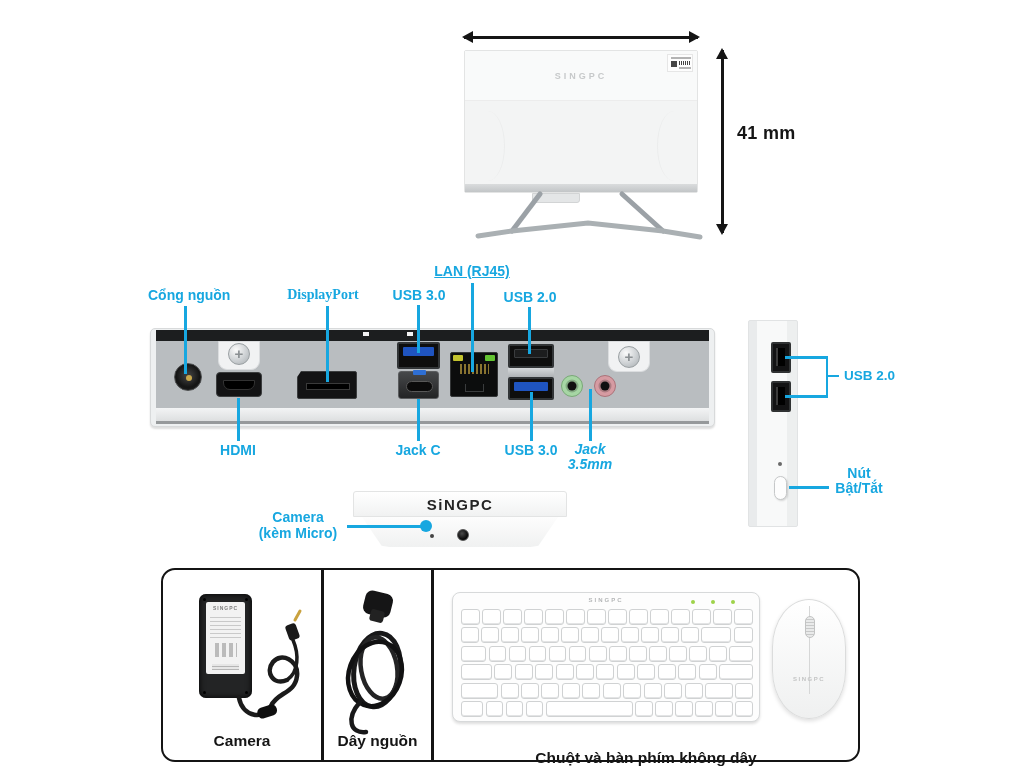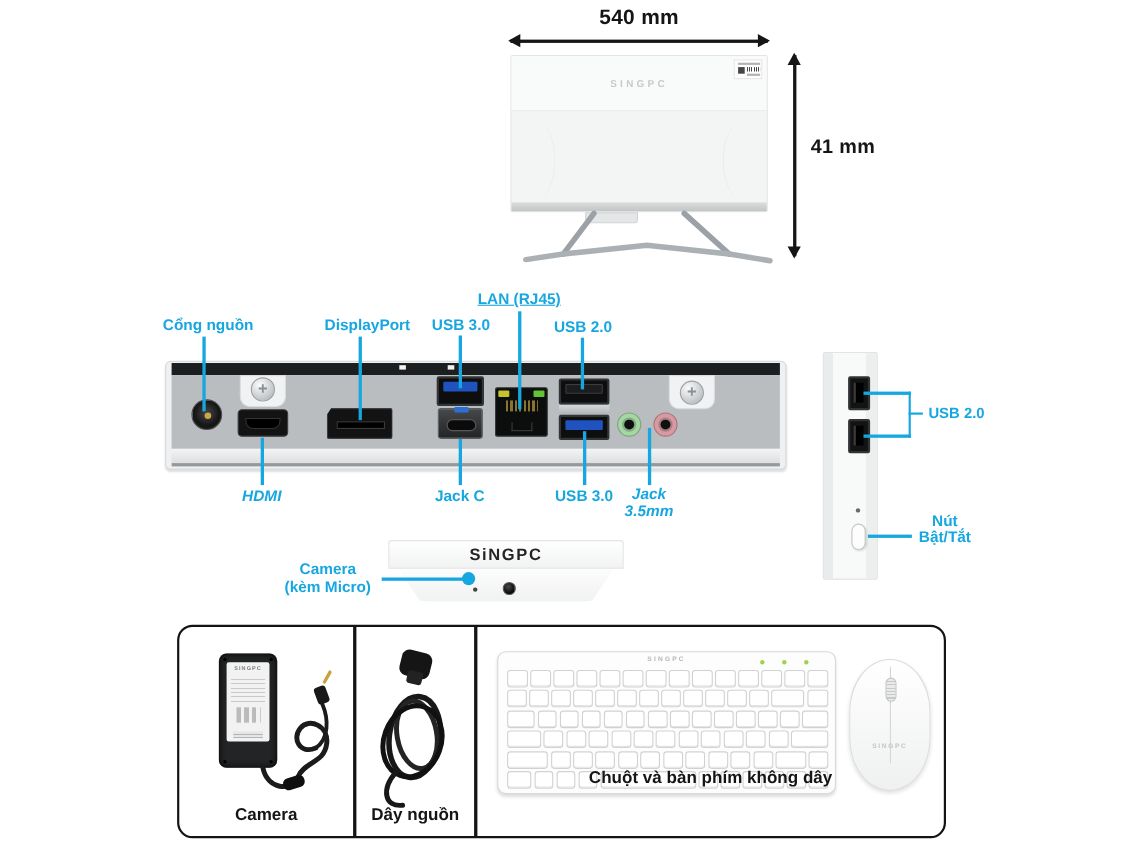--- a/index.html
+++ b/index.html
@@ -48,21 +48,20 @@
 
   svg { position:absolute; overflow:visible; }
 </style>
 </head>
 <body>
 
 <div id="canvas">
 
 
   <div class="abs" style="left:440px;top:0;width:300px;height:260px;">
-    <div class="abs dim-label big" style="left:41px;top:6px;width:200px;text-align:center;">540 mm</div>
     <div class="abs harrow" style="left:24px;top:36px;width:234px;"></div>
     <div class="abs" style="left:24px;top:50px;width:234px;height:143px;background:#f3f4f4;border:1px solid #e3e4e4;border-radius:2px;">
       <div class="abs" style="left:0;top:0;width:100%;height:50px;background:#f9fafa;border-bottom:1px solid #ececec;text-align:center;">
         <span style="font-size:9px;font-weight:bold;color:#c7c9ca;letter-spacing:3px;line-height:50px;">SINGPC</span>
       </div>
       <div class="abs" style="right:4px;top:3px;width:26px;height:18px;background:#fdfdfd;border:1px solid #e6e6e6;">
         <span class="abs" style="left:3px;top:2px;width:20px;height:2px;background:#b3b3b3;"></span>
         <span class="abs" style="left:3px;top:6px;width:6px;height:6px;background:#454545;"></span>
         <span class="abs" style="left:11px;top:6px;width:12px;height:4px;background:repeating-linear-gradient(90deg,#444 0 1px,#fff 1px 2px);"></span>
         <span class="abs" style="left:11px;top:12px;width:12px;height:1.5px;background:#b3b3b3;"></span>
@@ -140,25 +139,25 @@
     <div class="abs leader-v" style="left:326px;top:306px;height:76px;"></div>
     <div class="abs leader-v" style="left:417px;top:305px;height:48px;"></div>
     <div class="abs leader-v" style="left:471px;top:283px;height:89px;"></div>
     <div class="abs leader-v" style="left:528px;top:307px;height:47px;"></div>
     <div class="abs leader-v" style="left:237px;top:398px;height:43px;"></div>
     <div class="abs leader-v" style="left:417px;top:399px;height:42px;"></div>
     <div class="abs leader-v" style="left:530px;top:392px;height:49px;"></div>
     <div class="abs leader-v" style="left:589px;top:389px;height:52px;"></div>
 
     <div class="abs cyan-label" style="left:148px;top:287px;width:80px;">Cổng nguồn</div>
-    <div class="abs cyan-label" style="left:279px;top:287px;width:110px;">DisplayPort</div>
+    <div class="abs cyan-label" style="left:268px;top:287px;width:110px;font-family:Liberation Serif, serif;">DisplayPort</div>
     <div class="abs cyan-label" style="left:379px;top:287px;width:80px;">USB 3.0</div>
     <div class="abs cyan-label" style="left:431px;top:263px;width:82px;text-decoration:underline;">LAN (RJ45)</div>
     <div class="abs cyan-label" style="left:490px;top:289px;width:80px;">USB 2.0</div>
-    <div class="abs cyan-label" style="left:202px;top:442px;width:72px;font-style:italic;">HDMI</div>
+    <div class="abs cyan-label" style="left:202px;top:442px;width:72px;">HDMI</div>
     <div class="abs cyan-label" style="left:381px;top:442px;width:74px;">Jack C</div>
     <div class="abs cyan-label" style="left:493px;top:442px;width:76px;">USB 3.0</div>
     <div class="abs cyan-label" style="left:556px;top:442px;width:68px;line-height:15px;font-style:italic;">
       <span style="display:block;">Jack</span>
       <span style="display:block;">3.5mm</span>
     </div>
   </div>
 
   <div>
     <div class="abs" style="left:748px;top:320px;width:50px;height:207px;border:1px solid #e1e3e4;border-radius:2px;background:linear-gradient(90deg,#e9ebec 0 8px,#f8f9f9 8px 38px,#edefef 38px);"></div>
@@ -334,16 +333,16 @@
             <div class="kb-key" style="flex: 1 1 0%;"></div>
             <div class="kb-key" style="flex: 1 1 0%;"></div>
           </div>
         </div>
     </div>
     <div class="abs" style="left:772px;top:599px;width:74px;height:120px;border-radius:37px/48px;background:linear-gradient(180deg,#ffffff,#eff0f0);border:1px solid #dbdcdc;box-shadow:0 2px 4px #00000022;">
       <span class="abs" style="left:36px;top:6px;width:1px;height:88px;background:#d6d7d7;"></span>
       <span class="abs" style="left:32px;top:16px;width:10px;height:22px;border-radius:5px;background:repeating-linear-gradient(#e9eaea 0 2px,#c8c9c9 2px 3px);border:1px solid #c2c3c3;"></span>
       <span class="abs" style="left:0;right:0;top:76px;text-align:center;font-size:6px;font-weight:bold;color:#c3c4c4;letter-spacing:1.5px;">SINGPC</span>
     </div>
-    <div class="abs box-label" style="left:434px;top:699px;width:424px;">Chuột và bàn phím không dây</div>
+    <div class="abs box-label" style="left:434px;top:749px;width:424px;">Chuột và bàn phím không dây</div>
   </div>
 
 </div>
 
 </body></html>

